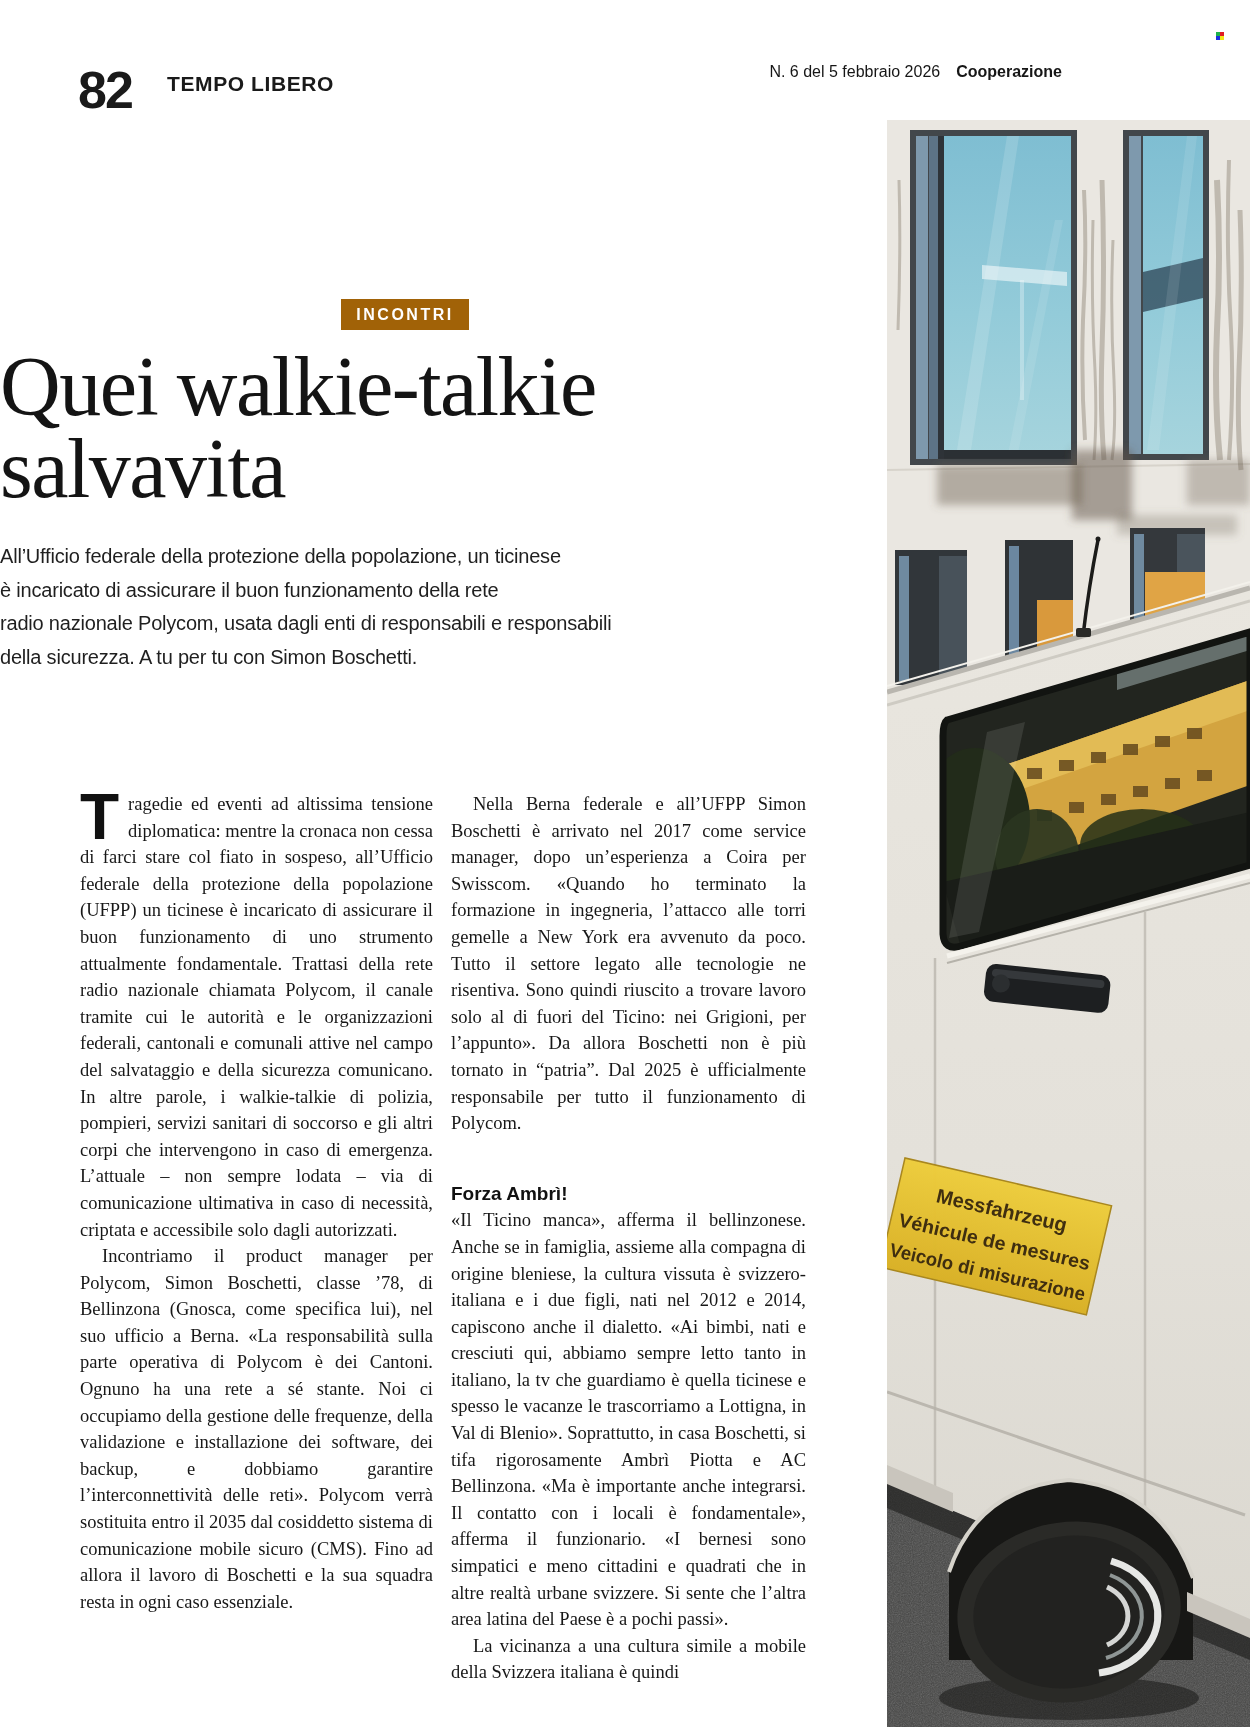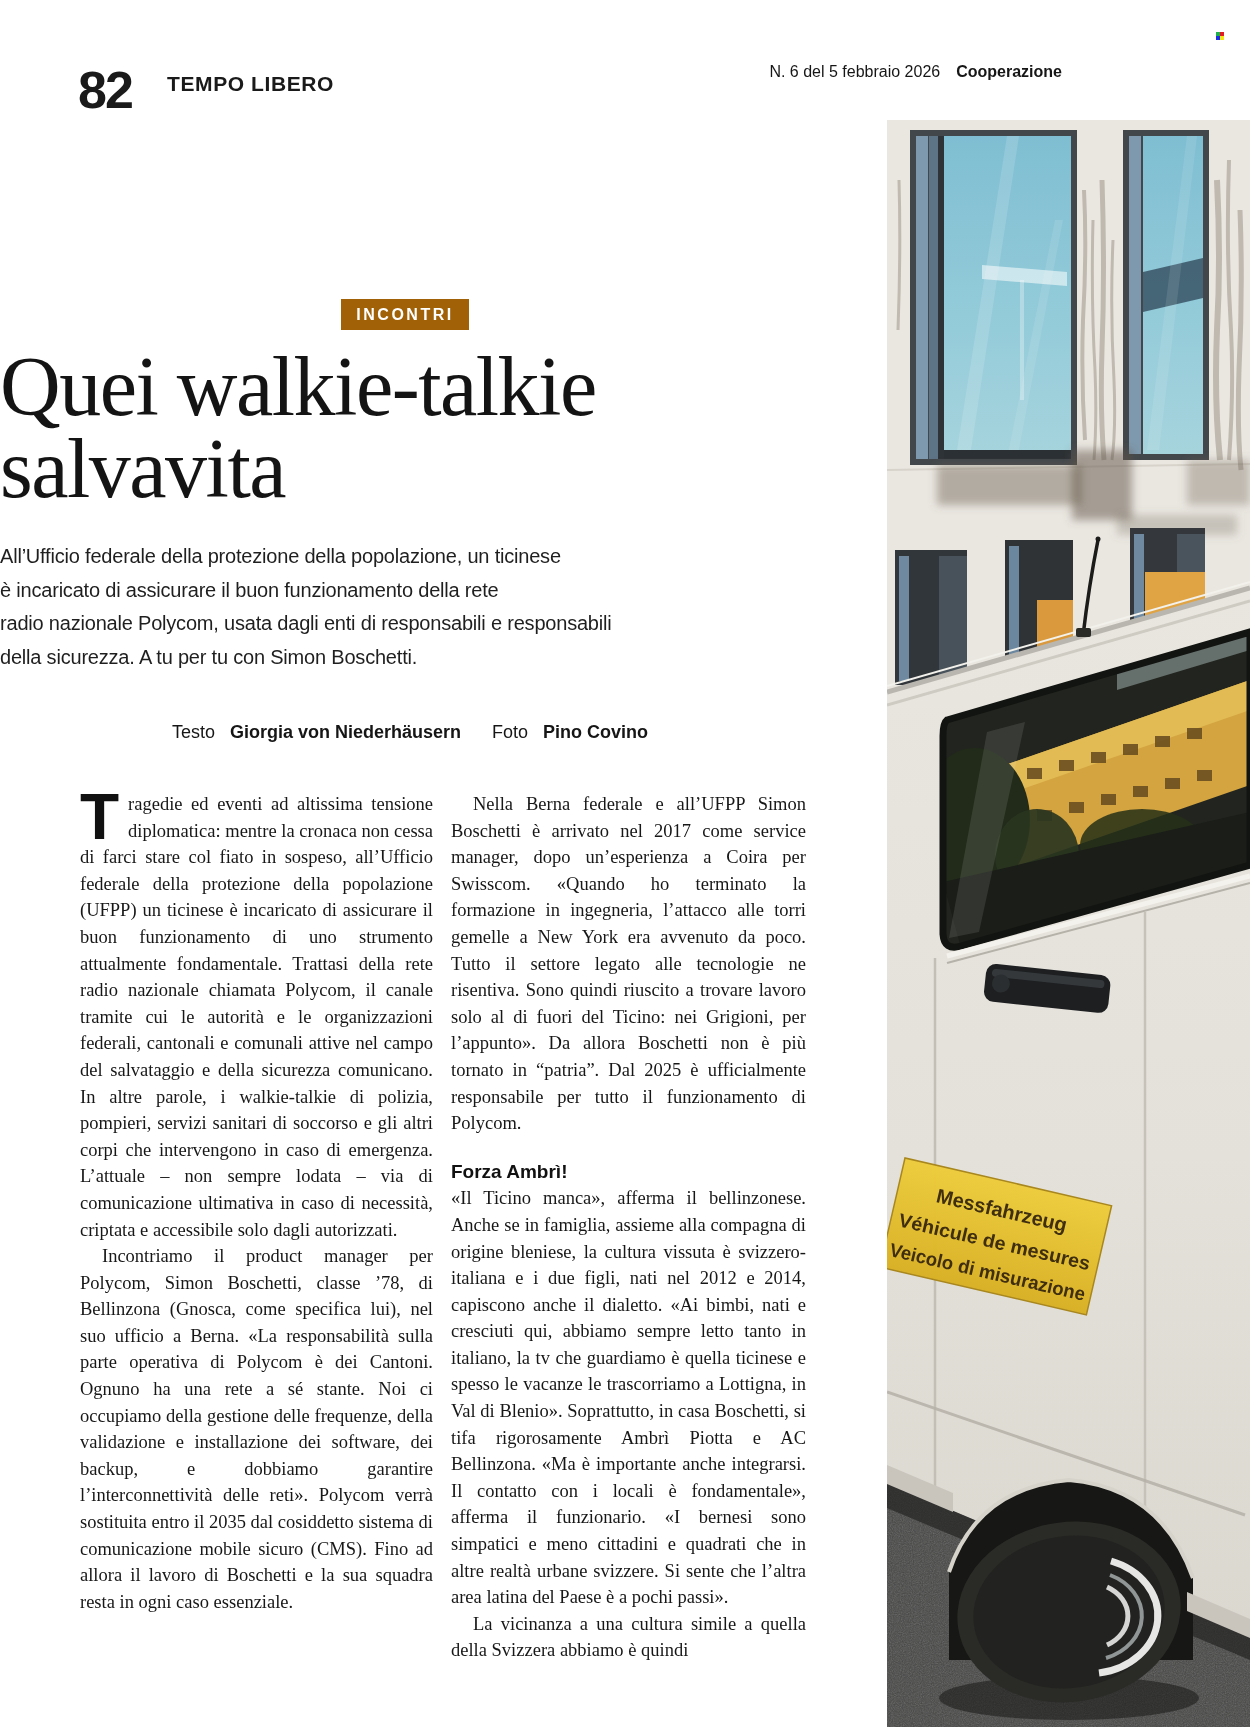--- a/index.html
+++ b/index.html
@@ -33,21 +33,21 @@
   .bodywrap{position:absolute;top:791px;left:80px;width:726px;}
   .col{font-family:"Liberation Serif",serif;font-size:18.5px;line-height:26.6px;
        text-align:justify;color:#171717;hyphens:auto;-webkit-hyphens:auto;}
   .col1{position:absolute;left:0;top:0;width:353px;}
   .col2{position:absolute;left:371px;top:0;width:355px;}
   .col p{margin:0;}
   .col p.indent{text-indent:22px;}
   .dropcap{float:left;font-family:"Liberation Sans",sans-serif;font-weight:bold;
            font-size:64px;line-height:47px;padding:3px 9px 0 0;color:#111;}
   .subhead{font-family:"Liberation Sans",sans-serif;font-size:19px;font-weight:bold;
-           margin:22px 0 0;line-height:26.6px;color:#111;}
+           margin:44px 0 0;line-height:26.6px;color:#111;}
 
   
   .photo{position:absolute;left:887px;top:120px;width:363px;height:1607px;}
   .photo svg{display:block;}
 </style>
 </head>
 <body>
 
 <div class="page">
 
@@ -68,38 +68,32 @@
   </div>
   <div class="title">
     <div>Quei walkie-talkie</div>
     <div>salvavita</div>
   </div>
   <div class="lead">
     <div>All’Ufficio federale della protezione della popolazione, un ticinese</div>
     <div>è incaricato di assicurare il buon funzionamento della rete</div>
     <div>radio nazionale Polycom, usata dagli enti di responsabili e responsabili</div>
     <div>della sicurezza. A tu per tu con Simon Boschetti.</div>
-  </div>
-  <div class="byline">
-    <span class="lab">Testo</span>
-    <span class="aut">Giorgia von Niederhäusern</span>
-    <span class="lab grp2">Foto</span>
-    <span class="aut">Pino Covino</span>
   </div>
 
   <div class="bodywrap">
     <div class="col col1">
         <p class="para"><span class="dropcap">T</span>ragedie ed eventi ad altissima tensione diplomatica: mentre la cronaca non cessa di farci stare col fiato in sospeso, all’Ufficio federale della protezione della popolazione (UFPP) un ticinese è incaricato di assicurare il buon funzionamento di uno strumento attualmente fondamentale. Trattasi della rete radio nazionale chiamata Polycom, il canale tramite cui le autorità e le organizzazioni federali, cantonali e comunali attive nel campo del salvataggio e della sicurezza comunicano. In altre parole, i walkie-talkie di polizia, pompieri, servizi sanitari di soccorso e gli altri corpi che intervengono in caso di emergenza. L’attuale – non sempre lodata – via di comunicazione ultimativa in caso di necessità, criptata e accessibile solo dagli autorizzati.</p>
         <p class="para indent">Incontriamo il product manager per Polycom, Simon Boschetti, classe ’78, di Bellinzona (Gnosca, come specifica lui), nel suo ufficio a Berna. «La responsabilità sulla parte operativa di Polycom è dei Cantoni. Ognuno ha una rete a sé stante. Noi ci occupiamo della gestione delle frequenze, della validazione e installazione dei software, dei backup, e dobbiamo garantire l’interconnettività delle reti». Polycom verrà sostituita entro il 2035 dal cosiddetto sistema di comunicazione mobile sicuro (CMS). Fino ad allora il lavoro di Boschetti e la sua squadra resta in ogni caso essenziale.</p>
       </div>
     <div class="col col2">
         <p class="para indent">Nella Berna federale e all’UFPP Simon Boschetti è arrivato nel 2017 come service manager, dopo un’esperienza a Coira per Swisscom. «Quando ho terminato la formazione in ingegneria, l’attacco alle torri gemelle a New York era avvenuto da poco. Tutto il settore legato alle tecnologie ne risentiva. Sono quindi riuscito a trovare lavoro solo al di fuori del Ticino: nei Grigioni, per l’appunto». Da allora Boschetti non è più tornato in “patria”. Dal 2025 è ufficialmente responsabile per tutto il funzionamento di Polycom.</p>
         <h3 class="subhead">Forza Ambrì!</h3>
         <p class="para">«Il Ticino manca», afferma il bellinzonese. Anche se in famiglia, assieme alla compagna di origine bleniese, la cultura vissuta è svizzero-italiana e i due figli, nati nel 2012 e 2014, capiscono anche il dialetto. «Ai bimbi, nati e cresciuti qui, abbiamo sempre letto tanto in italiano, la tv che guardiamo è quella ticinese e spesso le vacanze le trascorriamo a Lottigna, in Val di Blenio». Soprattutto, in casa Boschetti, si tifa rigorosamente Ambrì Piotta e AC Bellinzona. «Ma è importante anche integrarsi. Il contatto con i locali è fondamentale», afferma il funzionario. «I bernesi sono simpatici e meno cittadini e quadrati che in altre realtà urbane svizzere. Si sente che l’altra area latina del Paese è a pochi passi».</p>
-        <p class="para indent">La vicinanza a una cultura simile a quella della Svizzera abbiamo è quindi</p>
+        <p class="para indent">La vicinanza a una cultura simile a mobile della Svizzera italiana è quindi</p>
       </div>
   </div>
 
   <div class="photo">
     <svg width="363" height="1607" viewBox="0 0 363 1607" xmlns="http://www.w3.org/2000/svg">
       <defs>
         <linearGradient id="glass" x1="0" y1="0" x2="0" y2="1">
           <stop offset="0" stop-color="#7fbed2"></stop>
             <stop offset="0.55" stop-color="#93cbd9"></stop>
             <stop offset="1" stop-color="#a6d4dd"></stop>

